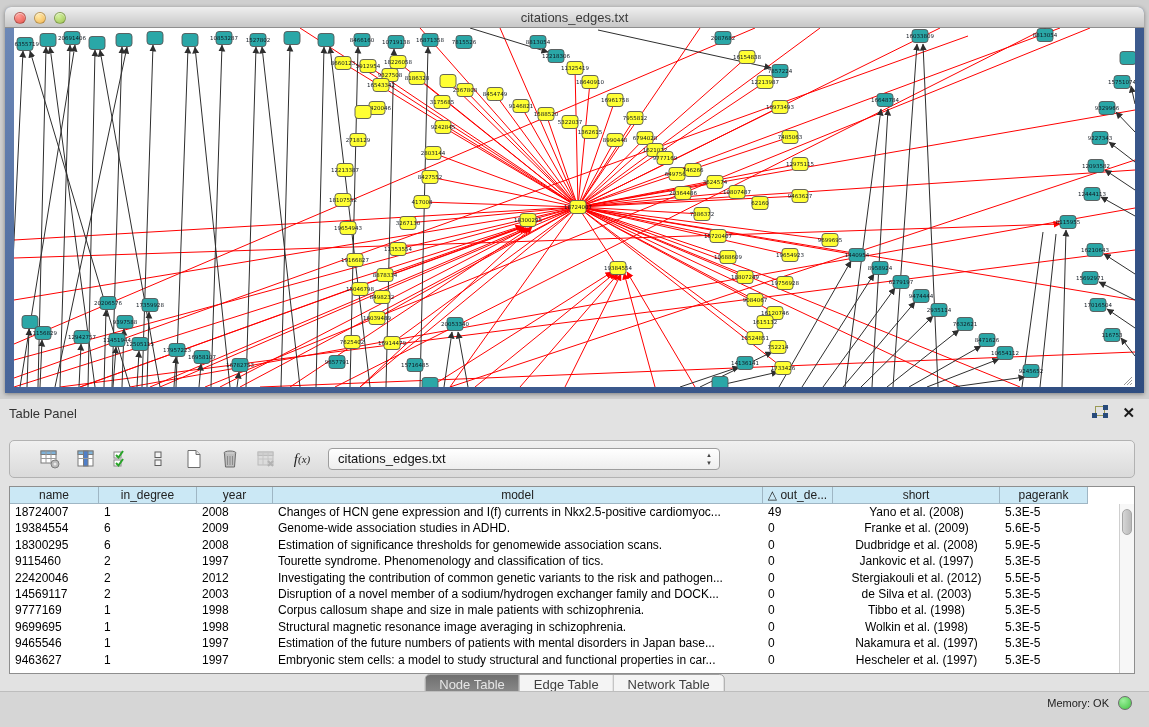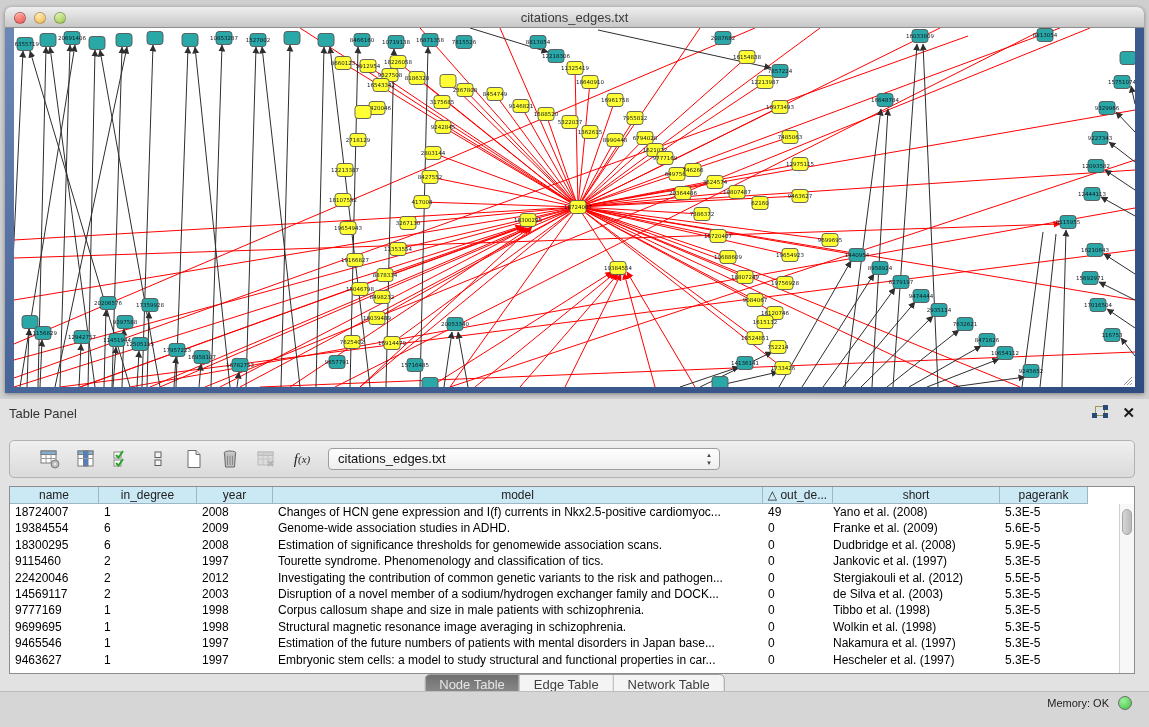--- a/index.html
+++ b/index.html
@@ -53,21 +53,21 @@
     text-align:center; }
 
   .table-wrap { position:absolute; left:9px; top:87px; width:1126px; height:188px;
     background:#ffffff; border:1px solid #8e8e8e; }
   .thead { display:flex; height:17px; }
   .th { background:#cbe8f5; border-right:1px solid #9fb6c4; border-bottom:1px solid #9fb6c4;
     font-size:12px; color:#222; text-align:center; line-height:16px; overflow:hidden; white-space:nowrap; }
   .tbody { position:absolute; left:0; top:17px; right:15px; bottom:0; overflow:hidden; }
   .tr { display:flex; height:16.4px; line-height:16.4px; }
   .td { font-size:12px; color:#000; padding-left:5px; overflow:hidden; white-space:nowrap; }
-  .td.a-c { text-align:left; padding-left:0; }
+  .td.a-c { text-align:center; padding-left:0; }
   .c0{width:89px} .c1{width:98px} .c2{width:76px} .c3{width:490px} .c4{width:70px} .c5{width:167px} .c6{width:88px}
   .vscroll { position:absolute; right:0; top:17px; bottom:0; width:15px; background:#f7f7f7;
     border-left:1px solid #cfcfcf; }
   .vthumb { position:absolute; left:2px; top:5px; width:10px; height:26px; border-radius:6px;
     background:linear-gradient(90deg,#d6d6d6,#b9b9b9); border:1px solid #a5a5a5; }
 
   .tabs { position:absolute; left:50%; transform:translateX(-50%); top:275px; display:flex;
     height:22px; border:1px solid #a0a0a0; border-radius:5px; overflow:hidden; background:#f4f4f4; }
   .tab { font-size:13px; padding:0 14px; line-height:19px; color:#404040; border-right:1px solid #b5b5b5; }
   .tab:last-child { border-right:none;text-align:right; }

